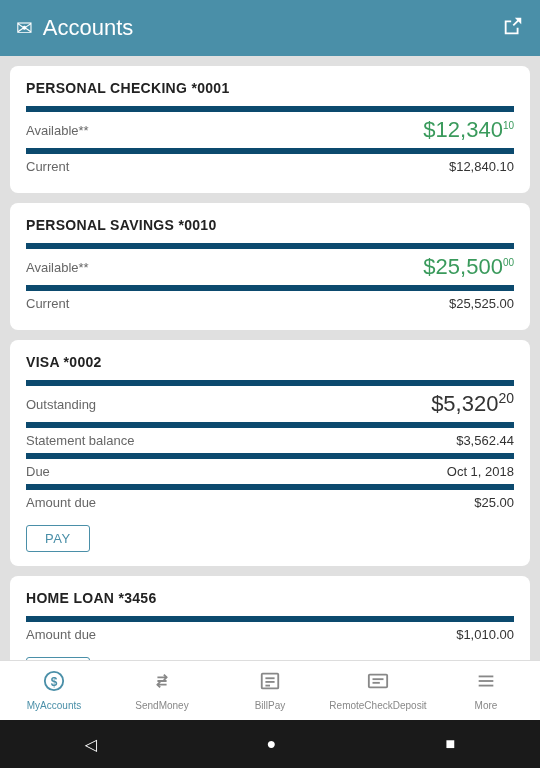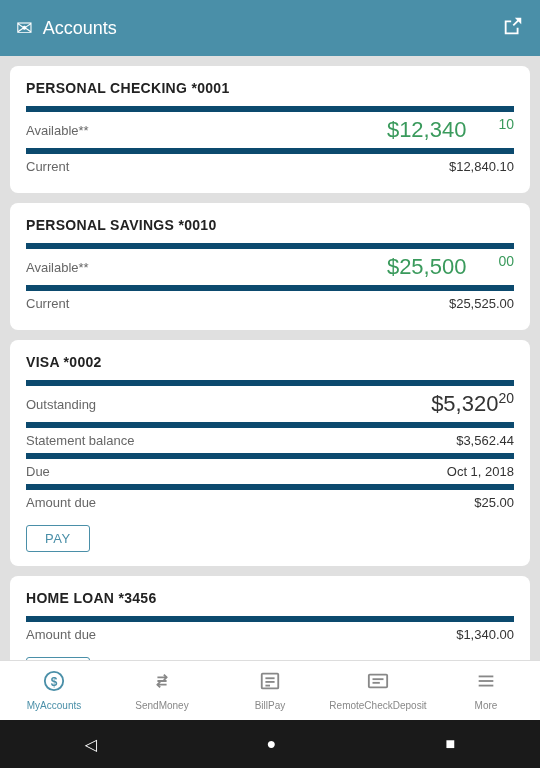--- a/index.html
+++ b/index.html
@@ -27,21 +27,21 @@
       display: flex;
       align-items: center;
       gap: 10px;
     }
     .header-icon {
       color: white;
       font-size: 20px;
     }
     .header-title {
       color: white;
-      font-size: 18px;
+      font-size: 22px;
       font-weight: 500;
     }
     .header-action {
       color: white;
       font-size: 20px;
       cursor: pointer;
     }
 
     
     .main-content {
@@ -79,24 +79,23 @@
     .row-value {
       font-size: 13px;
       color: #333;
     }
     .row-value.large {
       font-size: 22px;
       font-weight: 400;
       color: #3a9a5c;
     }
     .row-value.large .cents {
-      font-size: 14px;
+      font-size: 10px;
       vertical-align: super;
       line-height: 0;
-      margin-left: 32px;
     }
     .row-value.dark-large {
       font-size: 22px;
       font-weight: 400;
       color: #333;
     }
     .row-value.dark-large .cents {
       font-size: 14px;
       vertical-align: super;
       line-height: 0;
@@ -209,21 +208,21 @@
         <span class="row-value">$3,562.44</span>
       </div><div class="account-row">
         <span class="row-label">Due</span>
         <span class="row-value">Oct 1, 2018</span>
       </div><div class="account-row">
         <span class="row-label">Amount due</span>
         <span class="row-value">$25.00</span>
       </div><button class="pay-button">PAY</button></div>
     <div class="account-card"><div class="account-name">HOME LOAN *3456</div><div class="account-row">
         <span class="row-label">Amount due</span>
-        <span class="row-value">$1,340.00</span>
+        <span class="row-value">$1,010.00</span>
       </div><button class="pay-button">PAY</button></div>
   </div>
 
 <div class="bottom-nav" id="bottom-nav-container">
 <div class="nav-item active">
       <div class="nav-icon"><svg width="22" height="22" viewBox="0 0 24 24" fill="#4a8fa8">
           <circle cx="12" cy="12" r="10" stroke="#4a8fa8" stroke-width="2" fill="none"></circle>
           <text x="12" y="17" text-anchor="middle" fill="#4a8fa8" font-size="13" font-weight="bold">$</text>
         </svg></div>
       <div class="nav-label" style="color: rgb(74, 143, 168);">MyAccounts</div>

